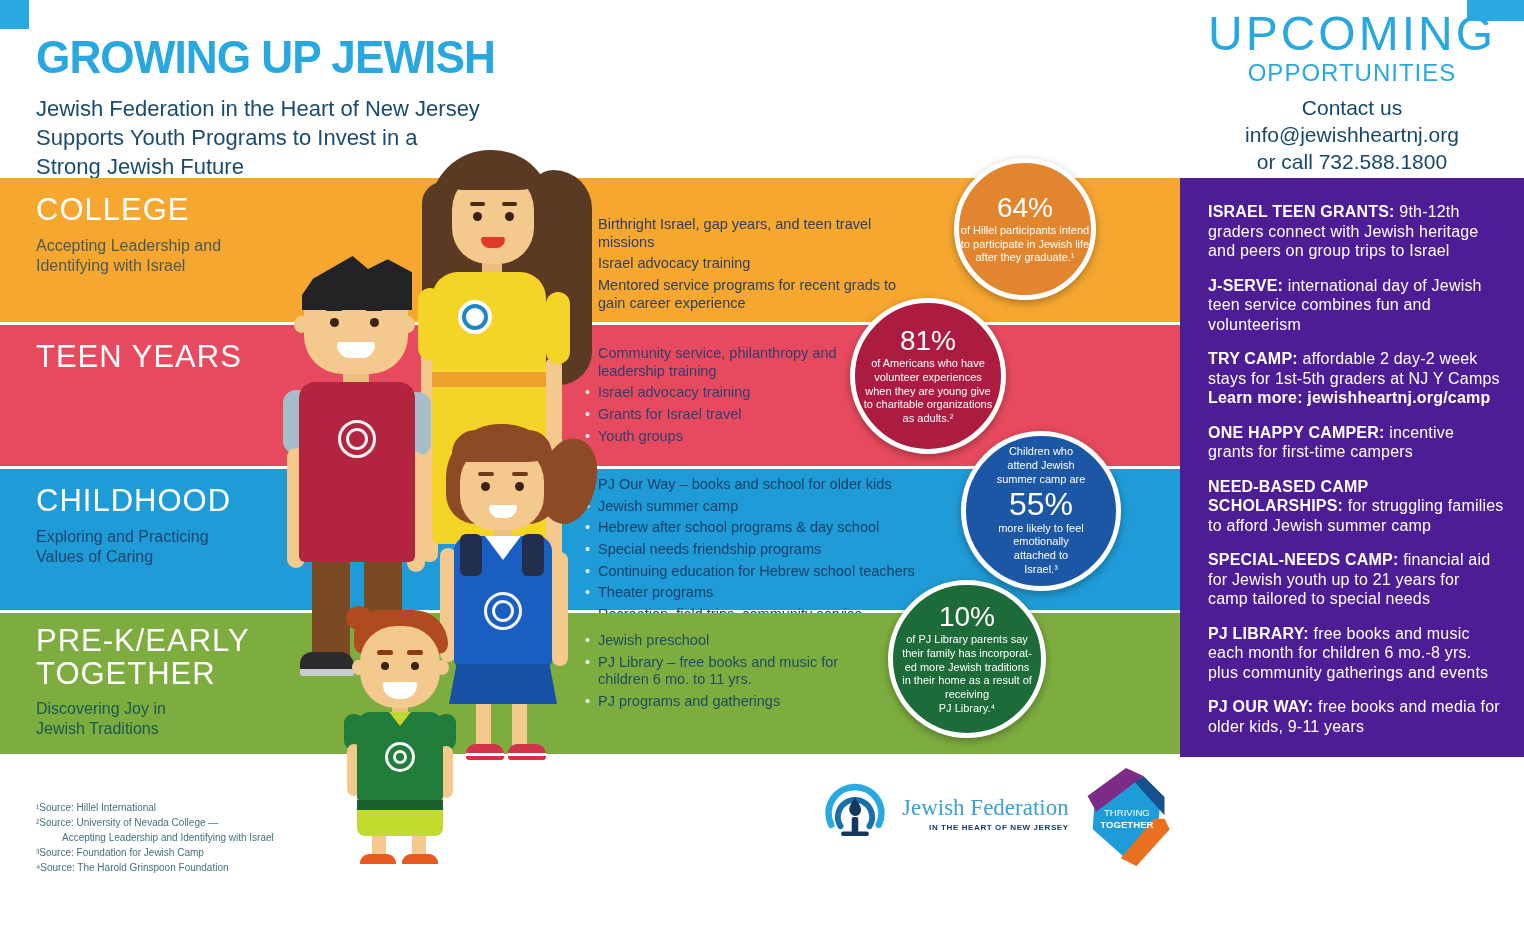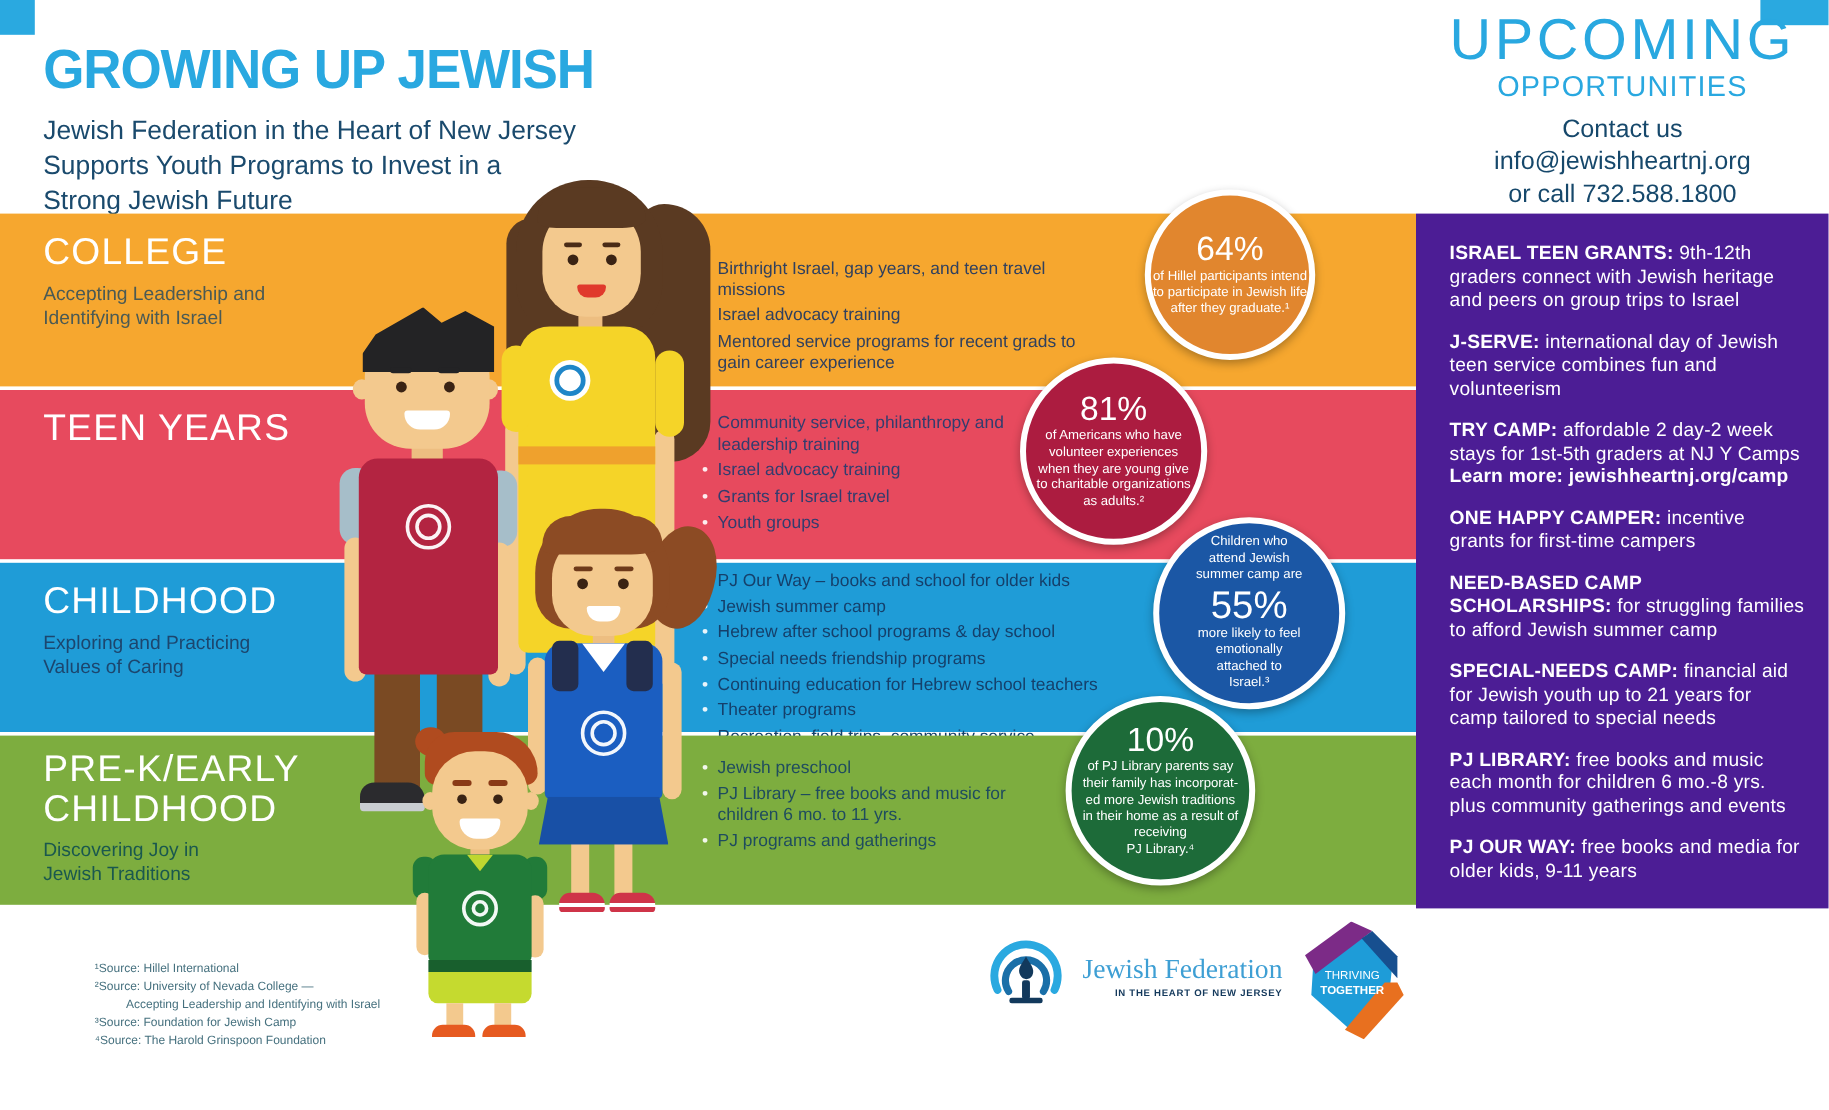--- a/index.html
+++ b/index.html
@@ -58,21 +58,21 @@
   .stat94 { left:888px; top:580px; width:158px; height:158px; background:#1D6B39; }
 
   
   .sidebar { position:absolute; left:1180px; top:178px; width:344px; height:579px; background:#4c1d95;
              padding:24px 20px 0 28px; color:#fff; z-index:2; }
   .sb-item { margin-bottom:15px; font-size:16px; line-height:1.22; letter-spacing:.2px; }
   .sb-h { font-weight:bold; }
   .sb-bold { font-weight:bold; }
 
   
-  .sources { position:absolute; left:36px; top:800px; font-size:10px; line-height:1.5; color:#45707E; z-index:2;margin-left:43px; }
+  .sources { position:absolute; left:36px; top:800px; font-size:10px; line-height:1.5; color:#45707E; z-index:2; }
   .src-indent { padding-left:26px; }
 
   
   .fed-logo { position:absolute; left:822px; top:780px; display:flex; align-items:center; gap:14px; z-index:2; }
   .fed-icon { width:66px; height:66px; display:block; }
   .fed-name { font-family:"Liberation Serif", serif; font-size:23px; color:#3E9FD4; white-space:nowrap; }
   .fed-tag { font-size:8px; font-weight:bold; color:#14395C; letter-spacing:.6px; text-align:right; margin-top:2px; }
   .thriving { position:absolute; left:1082px; top:768px; width:88px; height:98px; z-index:2; }
   .tt-text { fill:#fff; font-family:"Liberation Sans", sans-serif; font-size:11px; text-anchor:middle; }
   .tt-text.b { font-weight:bold; }
@@ -220,21 +220,21 @@
       <li>Special needs friendship programs</li>
       <li>Continuing education for Hebrew school teachers</li>
       <li>Theater programs</li>
       <li>Recreation, field trips, community service</li>
     </ul>
   </section>
 
   <section class="band band4">
     <div class="band-text">
       <h2 class="band-label preline">PRE-K/EARLY
-CHILDHOOD</h2>
+TOGETHER</h2>
       <p class="band-sub preline">Discovering Joy in
 Jewish Traditions</p>
     </div>
     <ul class="bullets">
       <li>Jewish preschool</li>
       <li>PJ Library – free books and music for children 6 mo. to 11 yrs.</li>
       <li>PJ programs and gatherings</li>
     </ul>
   </section>
 

